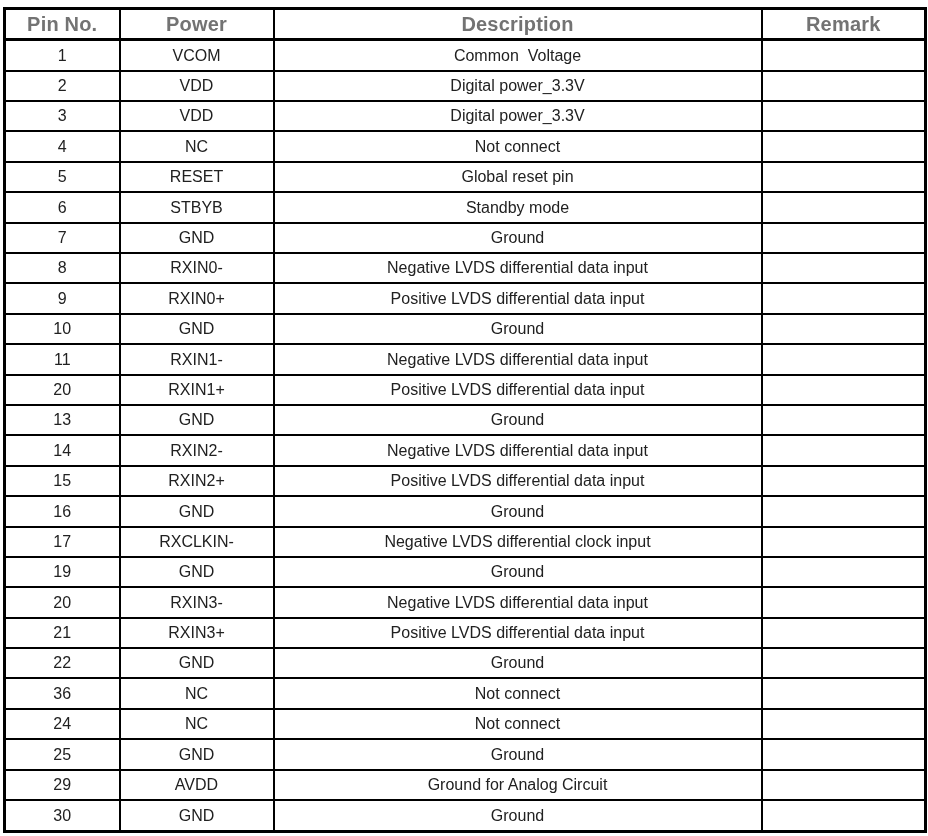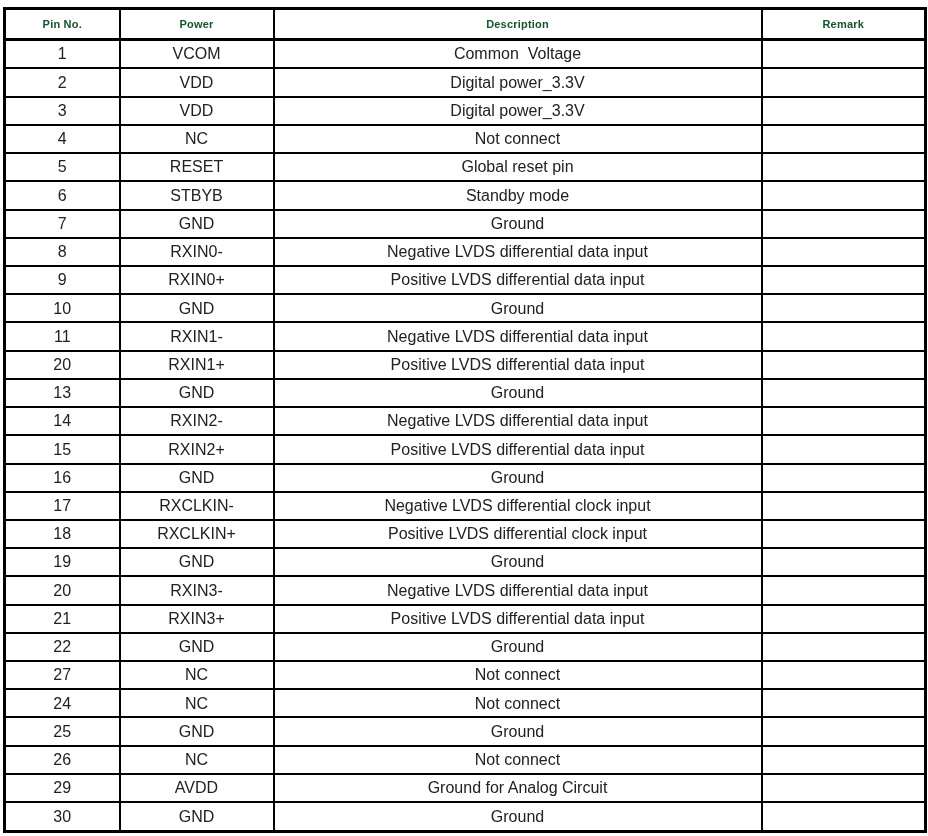--- a/index.html
+++ b/index.html
@@ -29,23 +29,23 @@
     border: 2px solid #000000;
     text-align: center;
     vertical-align: middle;
     padding: 0;
     overflow: hidden;
     white-space: pre-wrap;
   }
   .pin-table thead th {
     height: 31px;
     border-bottom: 3px solid #000000;
-    font-size: 11px;
+    font-size: 20px;
     font-weight: bold;
-    color: #14532d;
+    color: #737373;
     letter-spacing: 0.2px;
   }
   .pin-table tbody td {
     font-size: 16px;
     font-weight: normal;
     color: #212121;
     line-height: 1.1;
   }
   col.c-pin    { width: 115px; }
   col.c-sym    { width: 154px; }
@@ -184,26 +184,20 @@
     <td></td>
   </tr>
 
   <tr>
     <td>17</td>
     <td>RXCLKIN-</td>
     <td>Negative LVDS differential clock input</td>
     <td></td>
   </tr>
 
-  <tr>
-    <td>18</td>
-    <td>RXCLKIN+</td>
-    <td>Positive LVDS differential clock input</td>
-    <td></td>
-  </tr>
 
   <tr>
     <td>19</td>
     <td>GND</td>
     <td>Ground</td>
     <td></td>
   </tr>
 
   <tr>
     <td>20</td>
@@ -220,46 +214,40 @@
   </tr>
 
   <tr>
     <td>22</td>
     <td>GND</td>
     <td>Ground</td>
     <td></td>
   </tr>
 
   <tr>
-    <td>27</td>
+    <td>36</td>
     <td>NC</td>
     <td>Not connect</td>
     <td></td>
   </tr>
 
   <tr>
     <td>24</td>
     <td>NC</td>
     <td>Not connect</td>
     <td></td>
   </tr>
 
   <tr>
     <td>25</td>
     <td>GND</td>
     <td>Ground</td>
     <td></td>
   </tr>
 
-  <tr>
-    <td>26</td>
-    <td>NC</td>
-    <td>Not connect</td>
-    <td></td>
-  </tr>
 
 
 
   <tr>
     <td>29</td>
     <td>AVDD</td>
     <td>Ground for Analog Circuit</td>
     <td></td>
   </tr>
 

